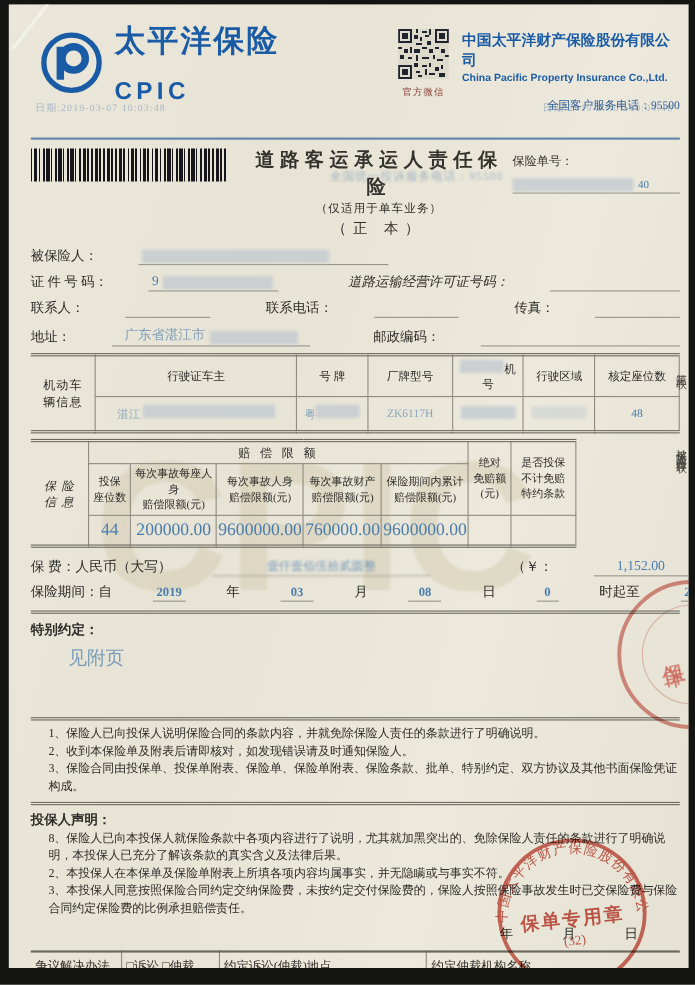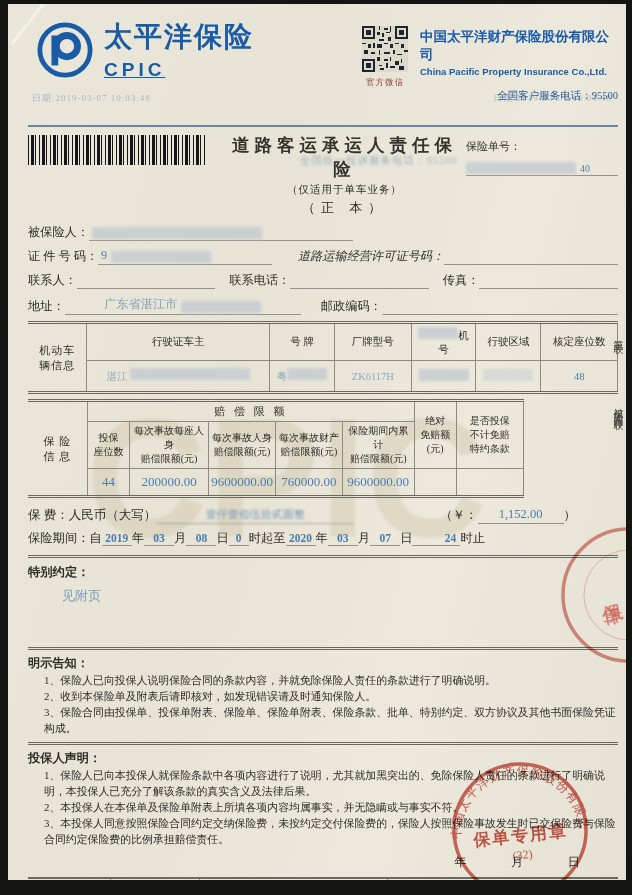--- a/index.html
+++ b/index.html
@@ -20,21 +20,21 @@
   .watermark{
     position:absolute;z-index:1;left:78px;top:378px;
     font-family:"Liberation Sans","DejaVu Sans",sans-serif;
     font-size:168px;font-weight:bold;letter-spacing:0px;
     color:#cfc6a9;opacity:.42;filter:blur(1px);
   }
   
   .header{display:flex;align-items:flex-start;padding-top:14px;}
   .logo-wrap{display:flex;align-items:center;gap:10px;margin-left:8px;}
   .brand-cn{font-family:"Liberation Sans","DejaVu Sans",sans-serif;font-size:28px;font-weight:bold;color:#1a5ba6;letter-spacing:2px;}
-  .brand-en{font-family:"Liberation Sans","DejaVu Sans",sans-serif;font-size:19px;font-weight:bold;color:#1a5ba6;letter-spacing:4px;margin-top:3px;text-decoration:underline;}
+  .brand-en{font-family:"Liberation Sans","DejaVu Sans",sans-serif;font-size:22px;font-weight:bold;color:#1a5ba6;letter-spacing:4px;margin-top:14px;}
   .qr-wrap{margin-left:auto;margin-right:12px;text-align:center;padding-top:8px;}
   .qr-caption{font-size:8.5px;color:#8a3b33;margin-top:1px;letter-spacing:1px;}
   .company-block{width:198px;padding-top:10px;}
   .company-cn{font-family:"Liberation Sans","DejaVu Sans",sans-serif;font-size:13.5px;font-weight:bold;color:#1a5ba6;}
   .company-en{font-family:"Liberation Sans","DejaVu Sans",sans-serif;font-size:9.5px;font-weight:bold;color:#1a5ba6;margin-top:2px;}
   .hotline{font-size:10.5px;color:#2c5c96;text-align:right;margin-top:12px;}
   .header-rule{height:2px;background:#37679c;opacity:.75;margin-top:22px;}
   .meta-dates{position:absolute;z-index:2;top:88px;left:24px;right:14px;display:flex;justify-content:space-between;
     font-size:9px;color:#7d94b4;opacity:.6;filter:blur(.4px);letter-spacing:1px;}
   
@@ -44,50 +44,50 @@
     repeating-linear-gradient(90deg,#15151a 0 1.5px,rgba(0,0,0,0) 1.5px 3px,#15151a 3px 6px,rgba(0,0,0,0) 6px 7px,#15151a 7px 8.5px,rgba(0,0,0,0) 8.5px 11px);}
   .barcode-num{font-family:"Liberation Mono","DejaVu Sans Mono",monospace;font-size:12px;letter-spacing:4px;margin-top:3px;color:#232323;}
   .title-center{flex:1;text-align:center;}
   .doc-title{font-size:17.5px;font-weight:bold;letter-spacing:5px;color:#33322d;}
   .doc-sub{font-size:10.5px;margin-top:2px;letter-spacing:1px;}
   .doc-copy{font-size:13px;letter-spacing:6px;margin-top:2px;}
   .policy-no{width:152px;font-size:11px;padding-top:6px;}
   .pn-line{margin-top:8px;border-bottom:1px solid #96948a;display:flex;align-items:flex-end;gap:4px;padding-bottom:1px;}
   .complaint{position:absolute;z-index:2;top:150px;left:292px;font-size:10.5px;color:#5a7fa8;opacity:.5;filter:blur(.8px);letter-spacing:1px;}
   
-  .frow{display:flex;align-items:flex-end;margin-top:7px;font-size:12.2px;white-space:nowrap;}
+  .frow{display:flex;align-items:flex-end;margin-top:7px;font-size:12.2px;white-space:nowrap;gap:37px;}
   .frow .lbl{flex:none;}
   .fill{flex:1;border-bottom:1px solid #96948a;min-height:15px;display:flex;align-items:flex-end;gap:4px;padding:0 3px 1px 3px;}
   .fill.noline{border-bottom:none;}
   .blue{color:#4a7dad;}
   .blur{filter:blur(.5px);}
   .redact{display:inline-block;height:12px;background:#c6ccd1;opacity:.85;border-radius:1px;filter:blur(1.6px);vertical-align:baseline;}
   .w40{width:40px;}.w50{width:50px;}.w80{width:80px;}.w100{width:100px;}
   .w110{width:110px;}.w120{width:120px;}.w170{width:170px;}
   
   table{border-collapse:collapse;}
   table.veh{width:100%;margin-top:6px;font-size:10.5px;border-top:3px double #6b695f;border-bottom:3px double #6b695f;}
   table.veh th,table.veh td{border:1px solid #8d8b80;font-weight:normal;text-align:center;padding:3px 2px;}
   table.veh .sec{font-size:11px;letter-spacing:1px;white-space:pre-line;width:10%;border-left:none;}
   table.veh th{height:18px;}
   table.veh td.val{height:24px;}
   table.ins{width:84%;margin-top:5px;font-size:10px;border-top:3px double #6b695f;border-bottom:3px double #6b695f;}
   table.ins th,table.ins td{border:1px solid #8d8b80;font-weight:normal;text-align:center;padding:2px 1px;white-space:pre-line;}
-  table.ins .sec{font-size:11px;letter-spacing:1px;width:12%;border-left:none;}
-  table.ins td.val{height:22px;font-size:13px;}
+  table.ins .sec{font-size:11px;letter-spacing:1px;width:12%;border-left:none;font-style:italic;}
+  table.ins td.val{height:22px;font-size:16px;}
   
   .prem-row{margin-top:9px;}
   .uline{border-bottom:1px solid #96948a;display:inline-flex;align-items:flex-end;justify-content:center;min-height:15px;padding:0 4px 1px;}
   .amt-words{flex:0 0 190px;color:#4a7dad;opacity:.75;filter:blur(1.1px);font-size:11px;}
   .seg{display:inline-block;min-width:30px;text-align:center;border-bottom:1px solid #96948a;color:#4a7dad;filter:blur(.4px);font-size:11.5px;padding-bottom:1px;font-weight:bold;}
   .period-row{margin-top:6px;padding-bottom:8px;border-bottom:3px double #6b695f;}
   
   .special{padding:6px 0 42px;border-bottom:3px double #6b695f;font-size:12.3px;}
   .special .lbl{font-weight:bold;}
-  .special .val{margin:6px 0 0 34px;font-size:13px;}
+  .special .val{margin:6px 0 0 34px;font-size:17px;}
   .tblock{padding-top:4px;font-size:10.9px;line-height:1.48;}
   .tblock .hd{font-weight:bold;font-size:12.2px;}
   .tblock .item{padding-left:16px;}
   .nb{border-bottom:3px double #6b695f;padding-bottom:5px;}
   .sig-row{display:flex;margin:7px 0 6px;font-size:12.2px;}
   .sig-date{margin-left:auto;margin-right:36px;letter-spacing:2px;}
   table.dispute{width:100%;font-size:11.3px;border-top:2px solid #6b695f;border-bottom:3px double #6b695f;}
   table.dispute td{padding:5px 4px;white-space:nowrap;}
   table.dispute td.vline{border-left:1px solid #8d8b80;}
   
@@ -300,21 +300,21 @@
       </table>
 
     <div class="frow prem-row" style="font-size:12.5px;">
       <span class="lbl">保  费：人民币（大写）</span>
       <span class="uline amt-words">壹仟壹佰伍拾贰圆整</span>
       <span style="flex:1;"></span>
       <span class="lbl">（￥：</span>
       <span class="uline blue blur" style="min-width:78px;">1,152.00</span>
       <span class="lbl" style="margin-right:42px;">）</span>
     </div>
-    <div class="frow period-row" style="font-size:12.3px;align-items:center;">
+    <div class="frow period-row" style="font-size:12.3px;">
       <span class="lbl">保险期间：自</span>
       <span class="seg">2019</span>
         <span>年</span>
       <span class="seg">03</span>
         <span>月</span>
       <span class="seg">08</span>
         <span>日</span>
       <span class="seg" style="min-width:20px;">0</span>
         <span>时起至</span>
       <span class="seg">2020</span>
@@ -326,29 +326,28 @@
       <span class="seg" style="min-width:20px;padding-left:28px;">24</span>
         <span>时止</span>
     </div>
 
     <div class="special">
       <span class="lbl">特别约定：</span>
       <div class="val blue blur" style="opacity:.7;">见附页</div>
     </div>
 
     <div class="tblock nb">
-      <div class="hd">明示告知：</div>
       <div class="item">1、保险人已向投保人说明保险合同的条款内容，并就免除保险人责任的条款进行了明确说明。</div>
       <div class="item">2、收到本保险单及附表后请即核对，如发现错误请及时通知保险人。</div>
       <div class="item">3、保险合同由投保单、投保单附表、保险单、保险单附表、保险条款、批单、特别约定、双方协议及其他书面保险凭证构成。</div>
     </div>
 
     <div class="tblock">
       <div class="hd">投保人声明：</div>
-      <div class="item">1、保险人已向本投保人就保险条款中各项内容进行了说明，尤其就加黑突出的、免除保险人责任的条款进行了明确说明，本投保人已充分了解该条款的真实含义及法律后果。</div>
+      <div class="item">8、保险人已向本投保人就保险条款中各项内容进行了说明，尤其就加黑突出的、免除保险人责任的条款进行了明确说明，本投保人已充分了解该条款的真实含义及法律后果。</div>
       <div class="item">2、本投保人在本保单及保险单附表上所填各项内容均属事实，并无隐瞒或与事实不符。</div>
       <div class="item">3、本投保人同意按照保险合同约定交纳保险费，未按约定交付保险费的，保险人按照保险事故发生时已交保险费与保险合同约定保险费的比例承担赔偿责任。</div>
     </div>
 
     <div class="sig-row">
       <span class="sig-date">年　　　月　　　日</span>
     </div>
 
     <table class="dispute">
       <tbody>

